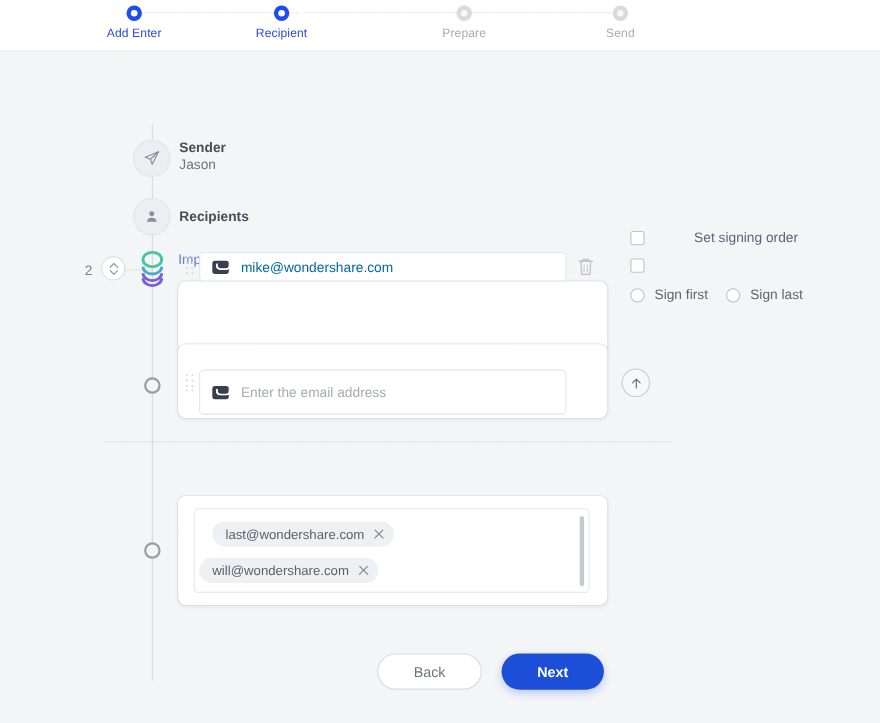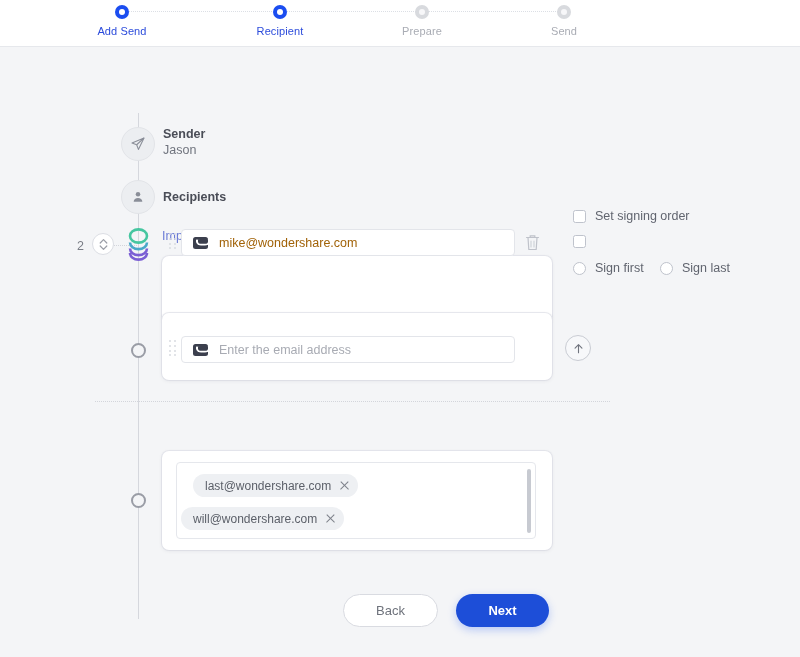--- a/index.html
+++ b/index.html
@@ -91,21 +91,21 @@
     margin-left: 11px; position: relative; flex: none;
   }
   .env-icon::after {
     content: ""; position: absolute; left: 2.5px; top: 2.5px;
     width: 10px; height: 5px;
     border-left: 2px solid #ffffff; border-right: 2px solid #ffffff;
     border-bottom: 2px solid #ffffff;
     border-radius: 0 0 5px 5px;
     transform: scaleY(.9);
   }
-  .email-text { margin-left: 11px; font-size: 12.5px; color: #a16207; }
+  .email-text { margin-left: 11px; font-size: 12.5px; color: #0369a1; }
   .email-text.placeholder { color: #a8abb3; }
 
   
   .drag-handle {
     position: absolute; width: 8px; height: 18px;
     display: grid; grid-template-columns: 1fr 1fr; grid-template-rows: repeat(4, 1fr);
     gap: 1px;
   }
   .drag-handle i { width: 2px; height: 2px; border-radius: 50%; background: #d9dbe1; display: block; }
 
@@ -185,23 +185,23 @@
 <div id="root">
 
   <div class="stepper-bar">
     <div class="steps">
       <div class="connector" style="left:128px; width:144px;"></div>
       <div class="connector" style="left:278px; width:144px;"></div>
       <div class="connector" style="left:428px; width:136px;"></div>
 
       <div class="step active" style="left:62px;">
         <div class="dot"></div>
-        <div class="slabel">Add Send</div>
-      </div>
-      <div class="step active" style="left:220px;">
+        <div class="slabel">Add Enter</div>
+      </div>
+      <div class="step active" style="left:196px;">
         <div class="dot"></div>
         <div class="slabel">Recipient</div>
       </div>
       <div class="step inactive" style="left:362px;">
         <div class="dot"></div>
         <div class="slabel">Prepare</div>
       </div>
       <div class="step inactive" style="left:504px;">
         <div class="dot"></div>
         <div class="slabel">Send</div>
@@ -269,21 +269,21 @@
     </div>
 
     <div class="trash-btn" style="left:524px; top:186px;">
       <svg width="17" height="19" viewBox="0 0 17 19">
         <path d="M2.5 4.5h12M6.2 4.5V2.8h4.6v1.7" fill="none" stroke="#bfc2ca" stroke-width="1.2" stroke-linecap="round"></path>
         <path d="M4 4.5h9l-.8 12H4.8z" fill="none" stroke="#bfc2ca" stroke-width="1.2" stroke-linejoin="round"></path>
         <path d="M7 8v6M10 8v6" fill="none" stroke="#cdd0d7" stroke-width="1.1" stroke-linecap="round"></path>
       </svg>
     </div>
 
-    <div class="ctrl-row" style="left:573px; top:162px;">
+    <div class="ctrl-row" style="left:573px; top:162px;gap:36px;">
       <span class="cbox"></span>
       <span class="ctrl-label">Set signing order</span>
     </div>
     <div class="ctrl-row" style="left:573px; top:188px;">
       <span class="cbox"></span>
     </div>
     <div class="ctrl-row" style="left:573px; top:214px;">
       <span class="radio"></span>
       <span class="ctrl-label">Sign first</span>
     </div>
@@ -297,21 +297,21 @@
     <div class="drag-handle" style="left:169px; top:293px;">
       <i></i>
         <i></i>
         <i></i>
         <i></i>
         <i></i>
         <i></i>
         <i></i>
         <i></i>
     </div>
-    <div class="email-field" style="left:181px; top:289px; width:334px; height:27px;">
+    <div class="email-field" style="left:181px; top:289px; width:334px; height:41px;">
       <span class="env-icon"></span>
       <span class="email-text placeholder">Enter the email address</span>
     </div>
     <div class="uparrow" style="left:565px; top:288px;">
       <svg width="13" height="13" viewBox="0 0 14 14">
         <path d="M7 11.5V3M3.3 6.6L7 2.9l3.7 3.7" fill="none" stroke="#70747e" stroke-width="1.2" stroke-linecap="round" stroke-linejoin="round"></path>
       </svg>
     </div>
 
     <div class="sep" style="left:95px; top:354px; width:515px;"></div>

